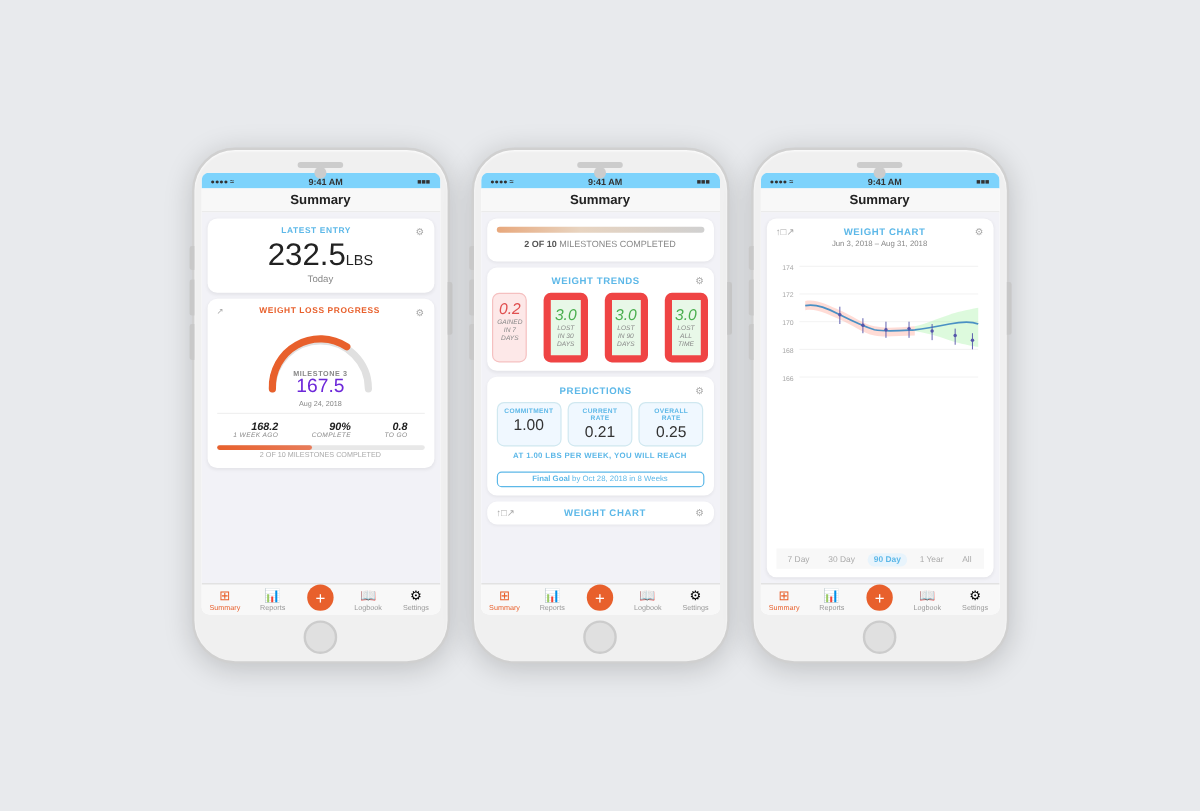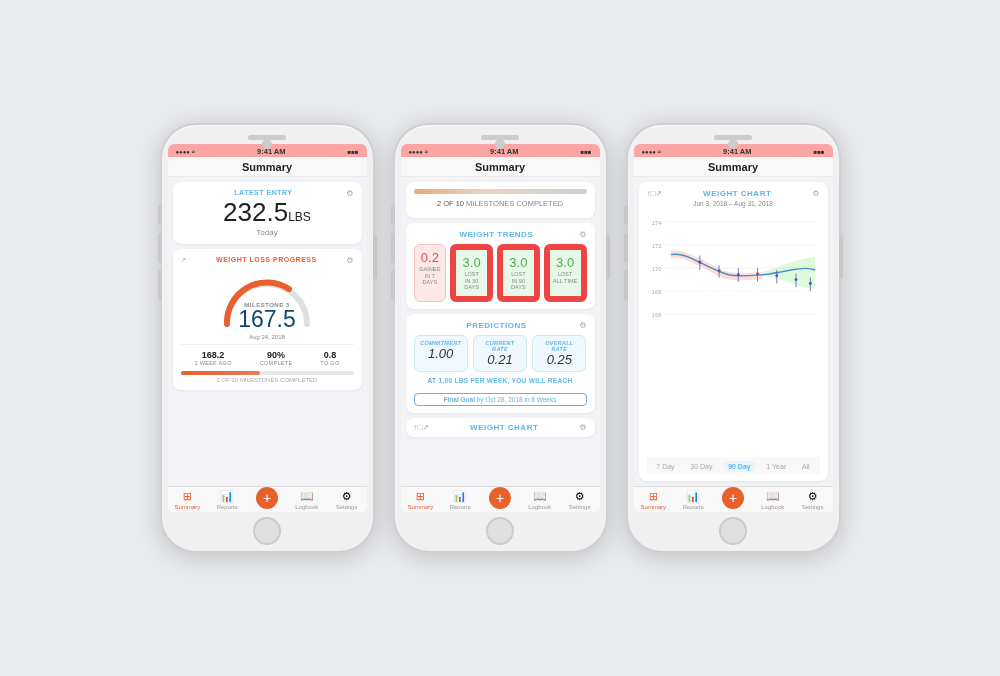--- a/index.html
+++ b/index.html
@@ -109,21 +109,21 @@
 
     
     .status-bar {
       display: flex;
       justify-content: space-between;
       align-items: center;
       padding: 3px 8px 1px;
       font-size: 7px;
       font-weight: 600;
       color: #333;
-      background: #fca5a5;
+      background: #7dd3fc;
     }
     .status-time { font-size: 7.5px; font-weight: 700; }
     .status-icons { display: flex; gap: 2px; align-items: center; font-size: 6px; }
     .status-signal { font-size: 6px; }
 
     
     .screen-title {
       text-align: center;
       font-size: 11px;
       font-weight: 600;
@@ -250,41 +250,41 @@
       bottom: 2px;
     }
     .milestone-label {
       font-size: 6px;
       font-weight: 700;
       color: #888;
       letter-spacing: 0.5px;
       text-transform: uppercase;
     }
     .milestone-num {
-      font-size: 23px;
+      font-size: 16px;
       font-weight: 300;
-      color: #0c4a6e;
+      color: #6d28d9;
       line-height: 1;
     }
     .milestone-date {
       font-size: 6px;
       color: #888;
       margin-top: 1px;
       text-align: center;
     }
 
     
     .stats-row {
       display: flex;
       justify-content: space-around;
       margin-top: 4px;
       padding-top: 5px;
       border-top: 1px solid #f0f0f0;
     }
-    .stat-item { text-align: center; }
+    .stat-item { text-align: right; font-style: italic; }
     .stat-value { font-size: 9px; font-weight: 600; color: #222; }
     .stat-label { font-size: 5.5px; color: #888; text-transform: uppercase; letter-spacing: 0.3px; }
 
     
     .progress-bar-container {
       height: 4px;
       background: #e8e8e8;
       border-radius: 2px;
       margin-top: 5px;
       position: relative;
@@ -309,56 +309,56 @@
       background: linear-gradient(to right, #e8a87c 0%, #e8d4c0 40%, #d0d0d0 100%);
       border-radius: 3px;
       margin-bottom: 5px;
     }
     .completed-text {
       font-size: 7.5px;
       color: #888;
       text-align: center;
       margin-bottom: 3px;
     }
-    .completed-text span { font-weight: 400; color: #555; }
+    .completed-text span { font-weight: 700; color: #555; }
 
     .section-title {
       font-size: 8px;
       font-weight: 700;
       color: #5db8e8;
       text-align: center;
       text-transform: uppercase;
       letter-spacing: 0.5px;
       margin-bottom: 5px;
     }
 
     .trends-grid {
       display: flex;
-      gap: 4px;
-      justify-content: space-between;
+      gap: 14px;
+      justify-content: center;
+      font-style: italic;
     }
     .trend-box {
       flex: 1;
       border-radius: 6px;
       padding: 5px 3px;
       text-align: center;
     }
     .trend-box.red { background: #fde8e8; border: 1px solid #f5c0c0; }
     .trend-box.green { background: #e8f8e8; border: 6px solid #ef4444; }
     .trend-value { font-size: 13px; font-weight: 300; color: #333; }
     .trend-label { font-size: 5.5px; color: #888; text-transform: uppercase; line-height: 1.2; margin-top: 1px; }
     .trend-box.red .trend-value { color: #e05050; }
     .trend-box.green .trend-value { color: #4caf50; }
 
     
     .predictions-grid {
       display: flex;
       gap: 5px;
       margin-bottom: 5px;
-      font-style: italic;
     }
     .pred-box {
       flex: 1;
       border: 1px solid #d0e8f0;
       border-radius: 6px;
       padding: 4px;
       text-align: center;
       background: #f0f8ff;
     }
     .pred-label { font-size: 5.5px; color: #5db8e8; text-transform: uppercase; letter-spacing: 0.3px; font-weight: 700; }

